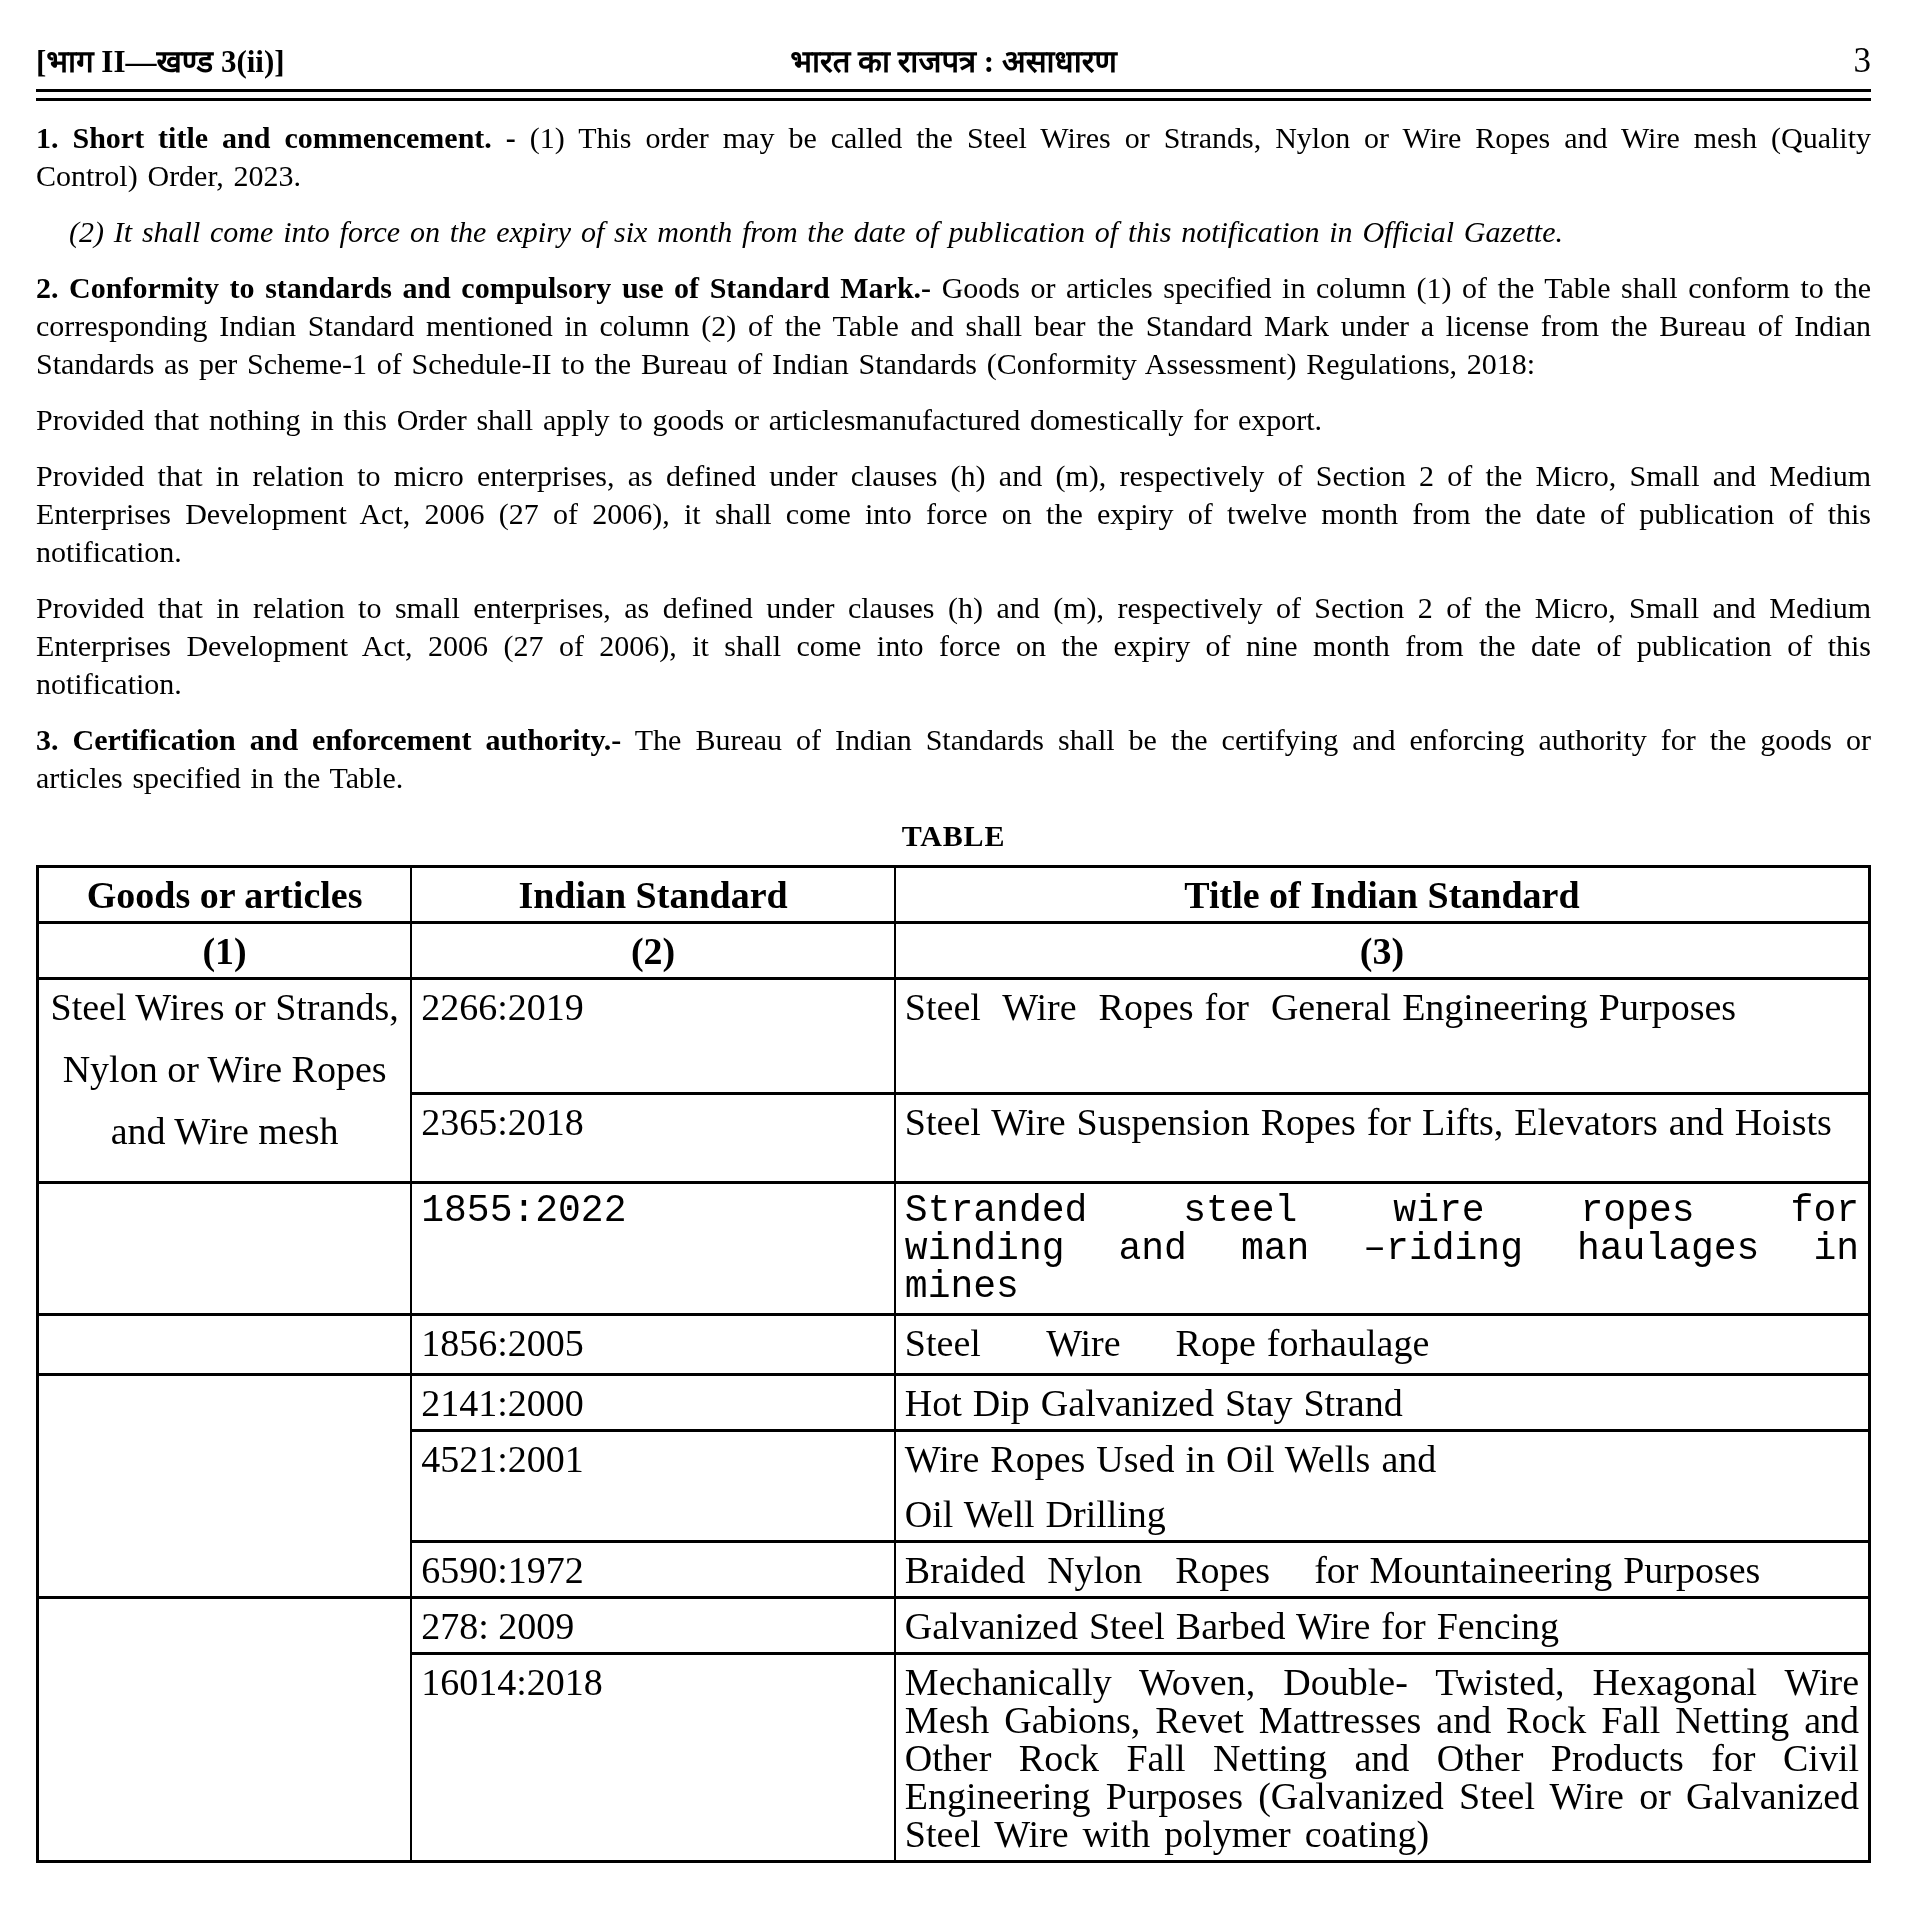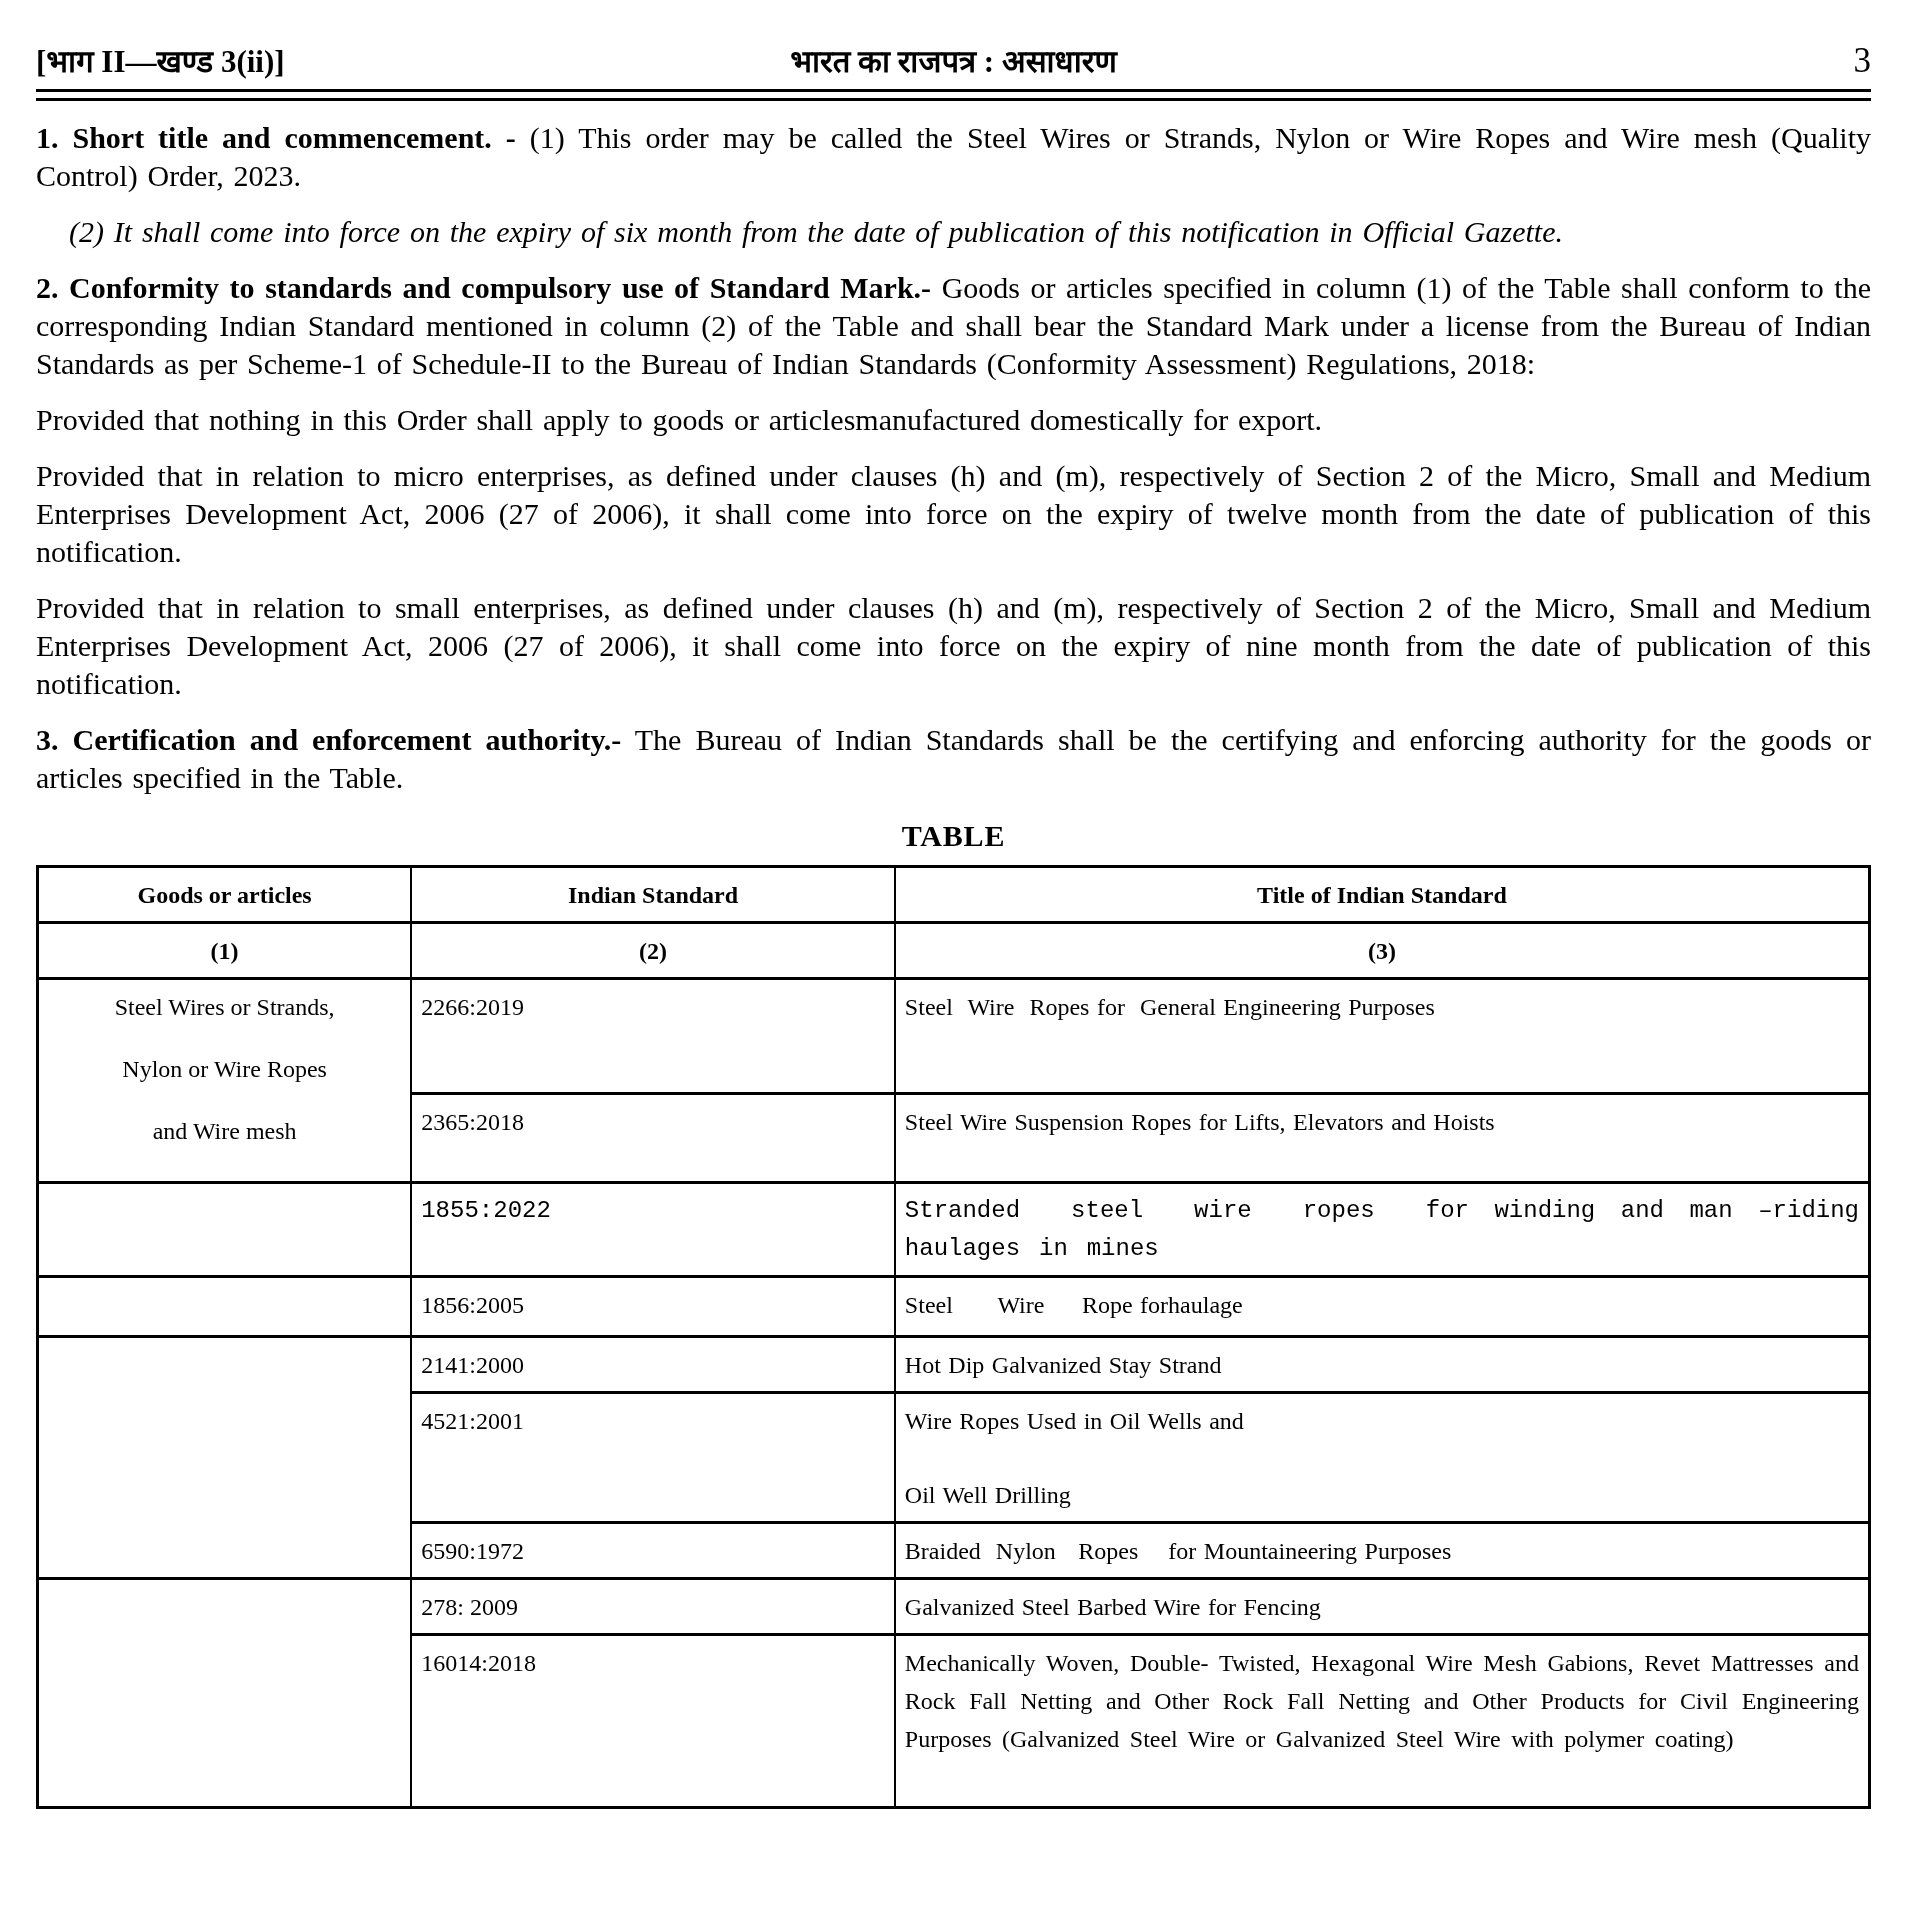--- a/index.html
+++ b/index.html
@@ -44,21 +44,21 @@
     border:3.8px solid #000;
     table-layout:fixed;
   }
   table.std td, table.std th {
     border:2.3px solid #000;
     border-top-width:3.8px;
     border-bottom-width:3.8px;
     vertical-align:top;
     padding:7.5px 9px;
     line-height:38px;
-    font-size:24px;
+    font-size:38px;
   }
   col.c1 { width:20.4%; }
   col.c2 { width:26.4%; }
   col.c3 { width:53.2%; }
   th { text-align:center; font-weight:bold; }
   td.num { text-align:center; font-weight:bold; }
   td.c2 { text-align:left; }
   td.c3 { text-align:left; word-spacing:1.5px; }
   td.c3.just { text-align:justify; word-spacing:4.5px; }
   td.goods div { text-align:center; margin-bottom:24px; }
@@ -66,21 +66,21 @@
   tr.r-nums  { height:47px; }
   tr.r-2266  { height:89px; }
   tr.r-2365  { height:69px; }
   tr.r-1855  { height:84px;font-family:Liberation Mono, monospace; }
   tr.r-1856  { height:60px; }
   tr.r-2141  { height:47px; }
   tr.r-4521  { height:101px; }
   tr.r-6590  { height:53px; }
   tr.r-278   { height:47px; }
   tr.r-16014 { height:173px; }
-  .title2 { margin-top:36px; }
+  .title2 { margin-top:17px; }
 </style>
 </head>
 <body>
 
 <div class="page">
 
   <div class="hdr">
     <span class="left">[भाग II—खण्ड  3(ii)]</span>
     <span class="mid">भारत का राजपत्र : असाधारण</span>
     <span class="right">3</span>

